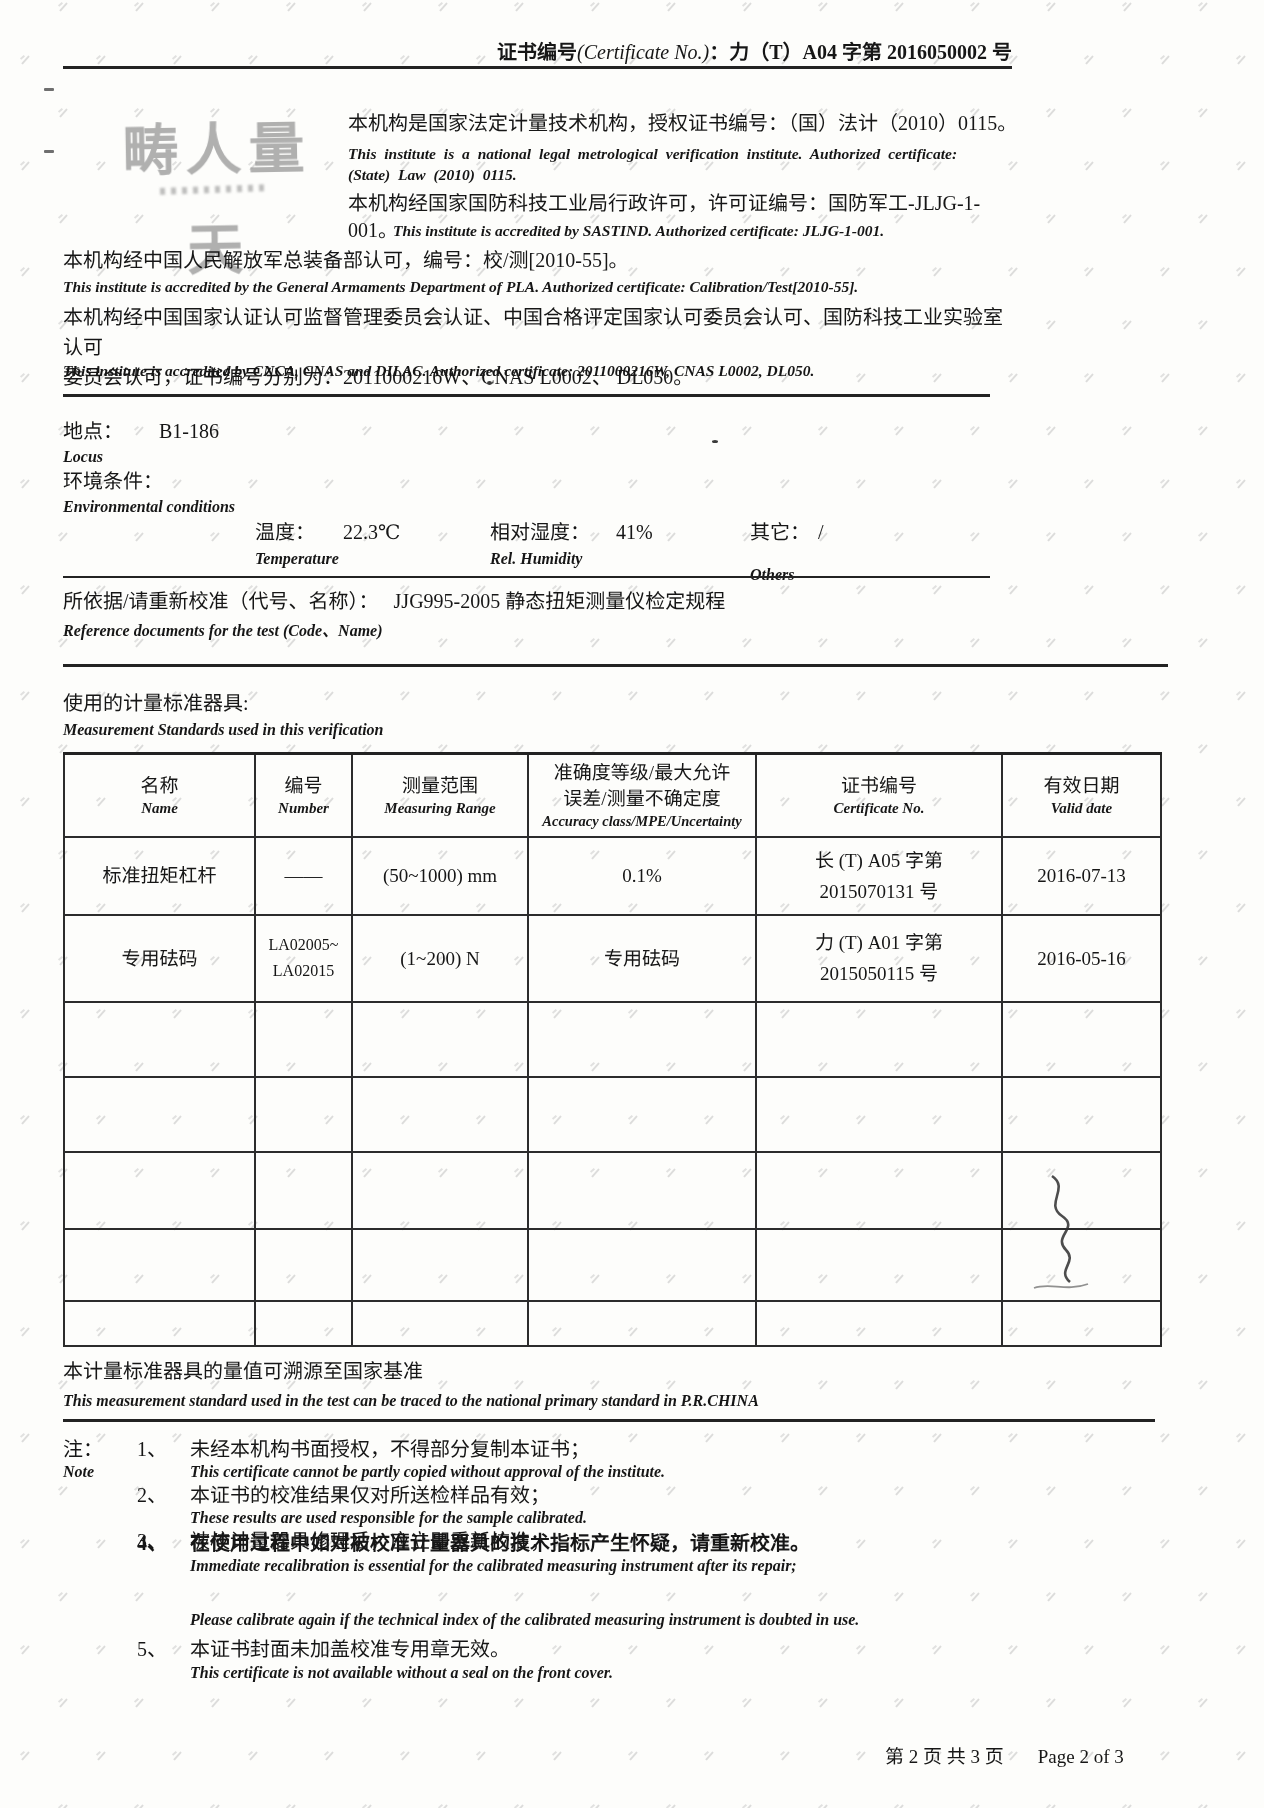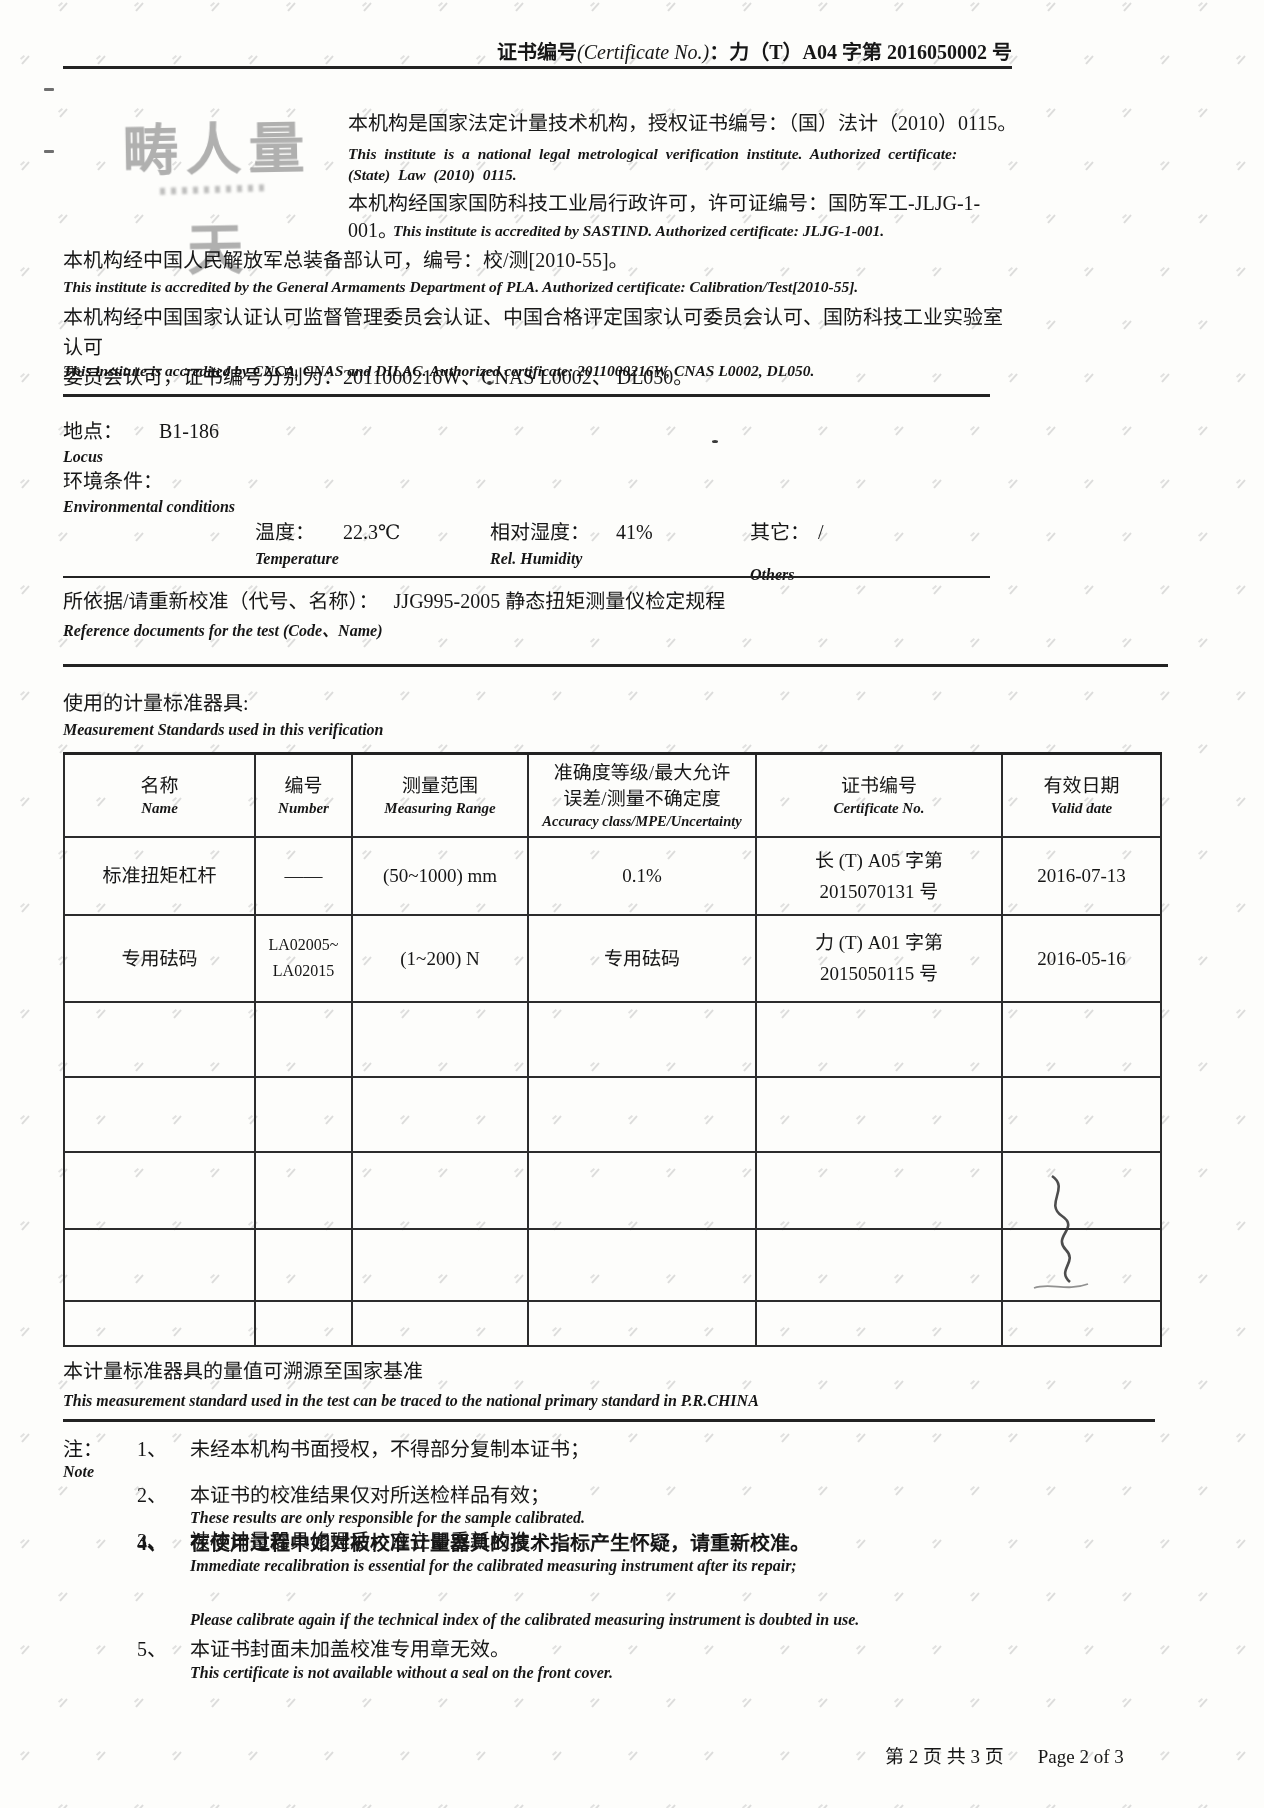--- a/index.html
+++ b/index.html
@@ -794,23 +794,24 @@
 
   <div class="abs zh" style="left:63px;top:1358px;">本计量标准器具的量值可溯源至国家基准</div>
   <div class="abs en" style="left:63px;top:1390px;">This measurement standard used in the test can be traced to the national primary standard in P.R.CHINA</div>
 
   <div class="rule" style="left:63px;top:1419px;width:1092px;height:3px;"></div>
 
   <div class="abs zh" style="left:63px;top:1436px;">注：</div>
   <div class="abs en" style="left:63px;top:1461px;">Note</div>
 
   <div class="abs zh" style="left:137px;top:1436px;"><span class="note-no">1、</span><span>未经本机构书面授权，不得部分复制本证书；</span></div>
+  <div class="abs en" style="left:190px;top:1461px;">This certificate cannot be partly copied without approval of the institute.</div>
 
   <div class="abs zh" style="left:137px;top:1482px;"><span class="note-no">2、</span><span>本证书的校准结果仅对所送检样品有效；</span></div>
-  <div class="abs en" style="left:190px;top:1507px;">These results are only responsible for the sample calibrated.</div>
+  <div class="abs en" style="left:190px;top:1507px;">These results are used responsible for the sample calibrated.</div>
 
   <div class="abs zh" style="left:137px;top:1528px;"><span class="note-no">3、</span><span>被校计量器具修理后，应立即重新校准；</span></div>
   <div class="abs en" style="left:190px;top:1555px;">Immediate recalibration is essential for the calibrated measuring instrument after its repair;</div>
 
   <div class="abs zh" style="left:137px;top:1530px;font-weight:bold;"><span class="note-no">4、</span><span>在使用过程中如对被校准计量器具的技术指标产生怀疑，请重新校准。</span></div>
   <div class="abs en" style="left:190px;top:1609px;">Please calibrate again if the technical index of the calibrated measuring instrument is doubted in use.</div>
 
   <div class="abs zh" style="left:137px;top:1636px;"><span class="note-no">5、</span><span>本证书封面未加盖校准专用章无效。</span></div>
   <div class="abs en" style="left:190px;top:1662px;">This certificate is not available without a seal on the front cover.</div>
 

